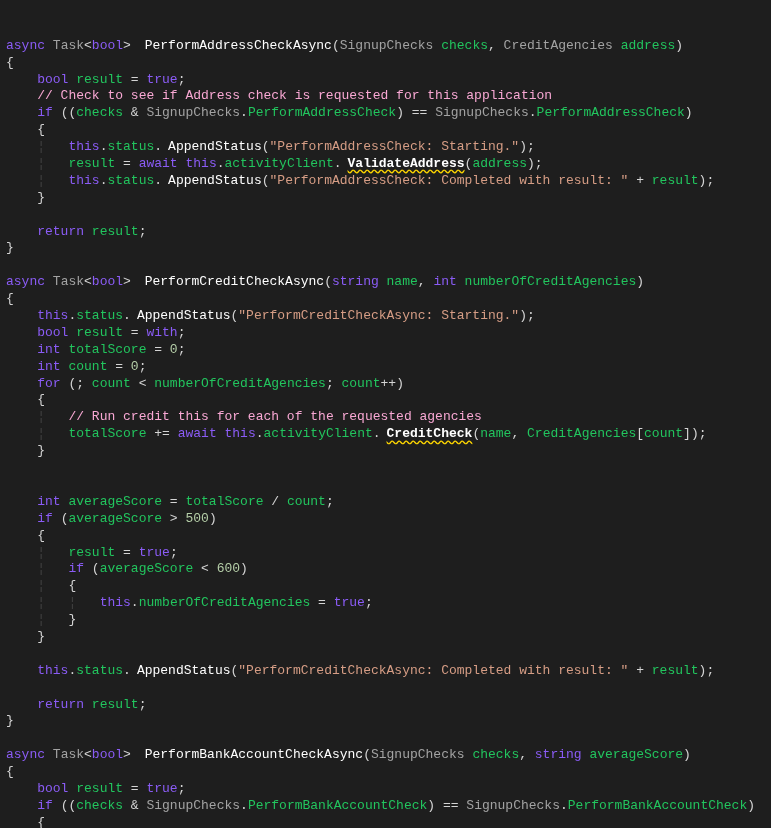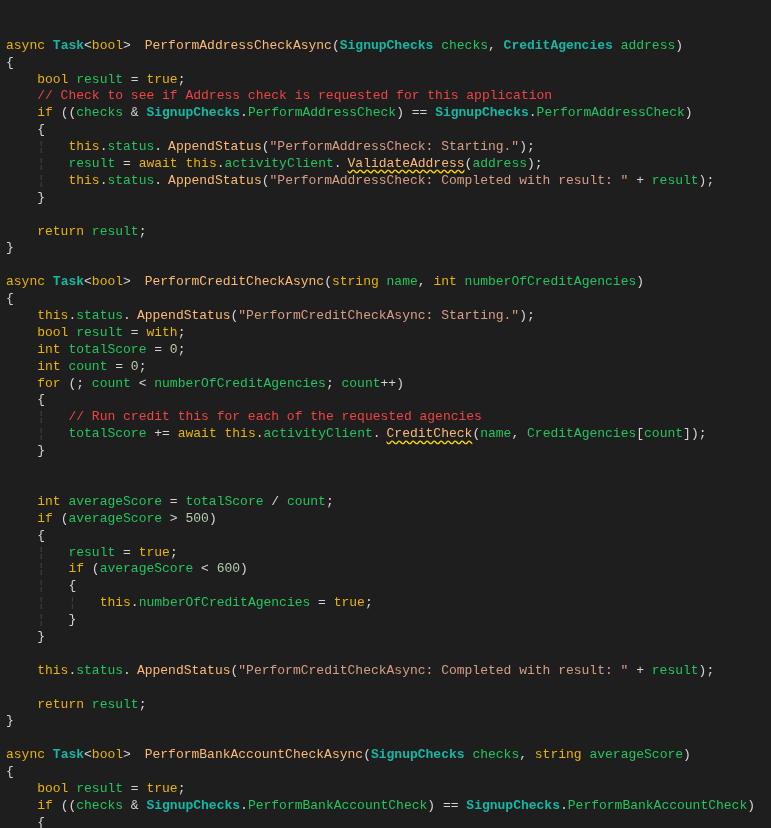--- a/index.html
+++ b/index.html
@@ -7,32 +7,33 @@
     padding: 4px 6px;
     background: #1e1e1e;
     font-family: Consolas, 'Courier New', monospace;
     font-size: 13px;
     line-height: 1.3;
     color: #d4d4d4;
     white-space: pre;
     width: 771px;
     box-sizing: border-box;
   }
-  .kw   { color: #eab308; text-align: center; }       
-  .type { color: #14b8a6; font-weight: bold; }       
+  .kw   { color: #8b5cf6; text-align: center; }       
+  .type { color: #a3a3a3; }       
   .var  { color: #22c55e; }       
   .str  { color: #d69d85; }       
   .num  { color: #b5cea8; }       
-  .mth  { color: #fdba74; padding-left: 6px; }       
-  .cmt  { color: #ef4444; margin-top: 44px; }
+  .mth  { color: #ffffff; padding-left: 6px; }       
+  .cmt  { color: #f9a8d4; margin-top: 44px; }
   .u    {
     text-decoration: underline;
     text-decoration-style: wavy;
     text-decoration-color: #ffd700;
     text-underline-offset: 2px;
+    font-weight: bold;
   }
   .guide { color: #404040; }
 </style>
 </head>
 <body>
 
 <div><span class="kw">async</span> <span class="type">Task</span>&lt;<span class="kw">bool</span>&gt; <span class="mth">PerformAddressCheckAsync</span>(<span class="type">SignupChecks</span> <span class="var">checks</span>, <span class="type">CreditAgencies</span> <span class="var">address</span>)
 {
     <span class="kw">bool</span> <span class="var">result</span> = <span class="kw">true</span>;
     <span class="cmt">// Check to see if Address check is requested for this application</span>

